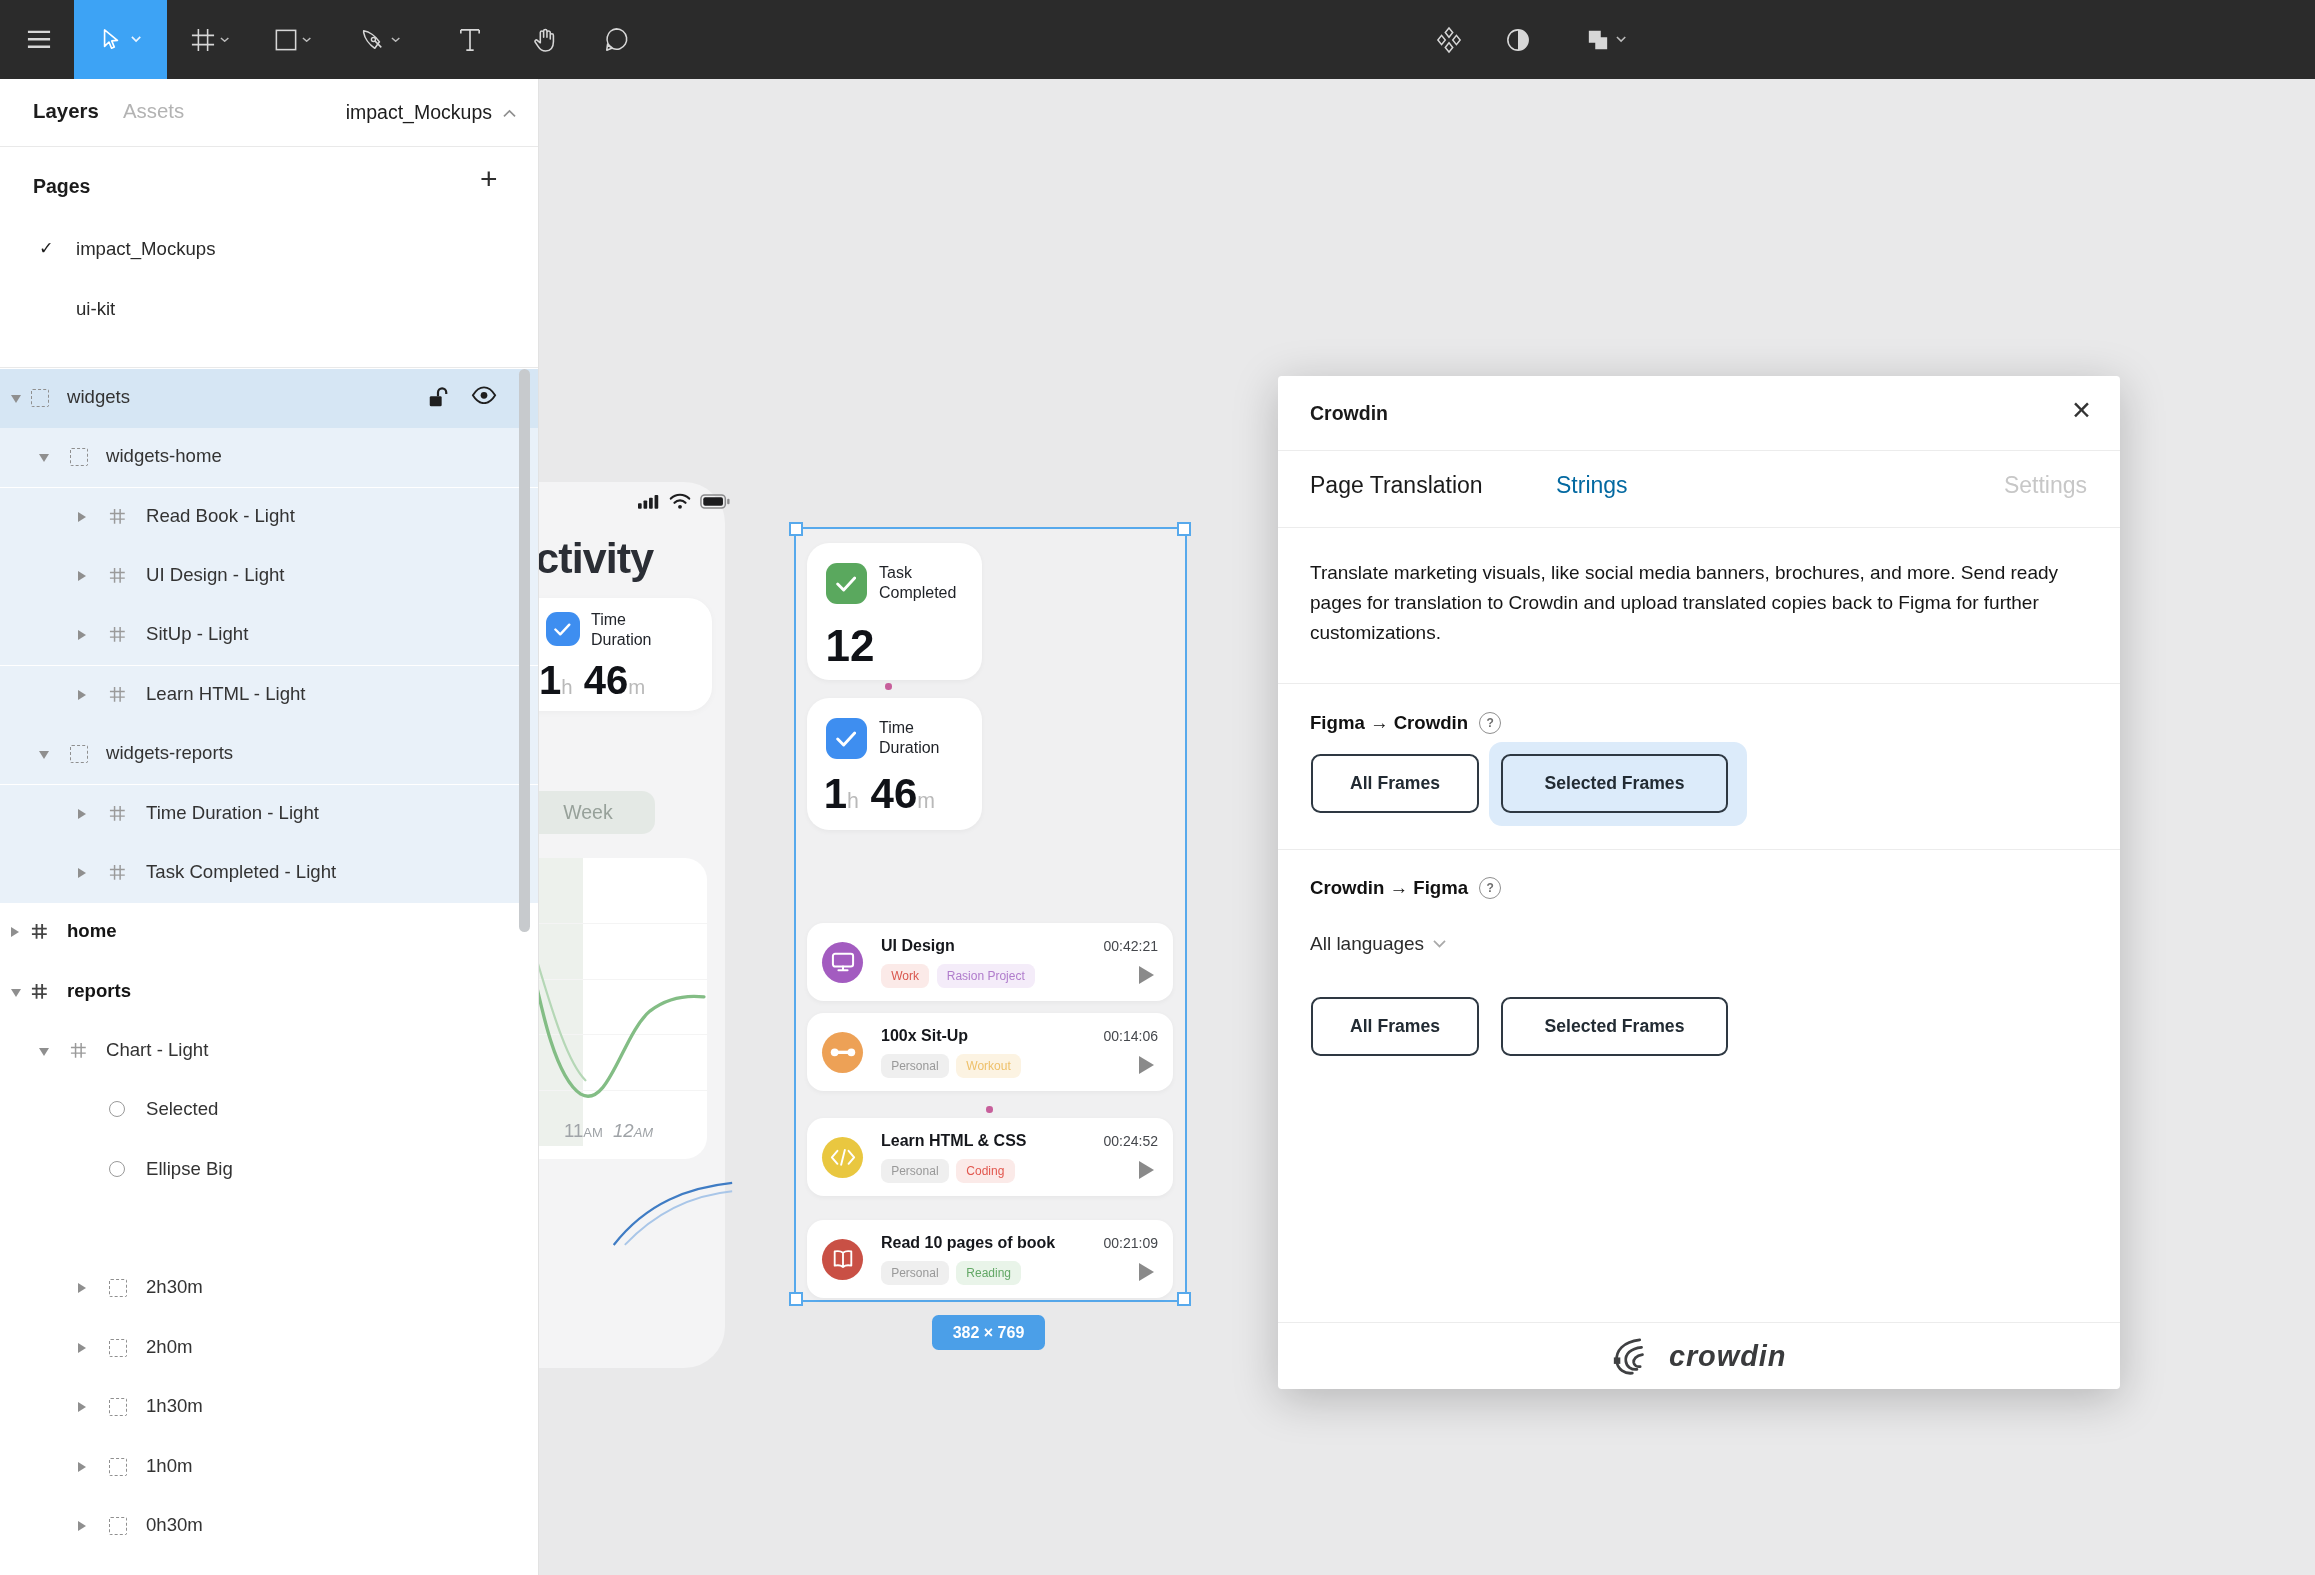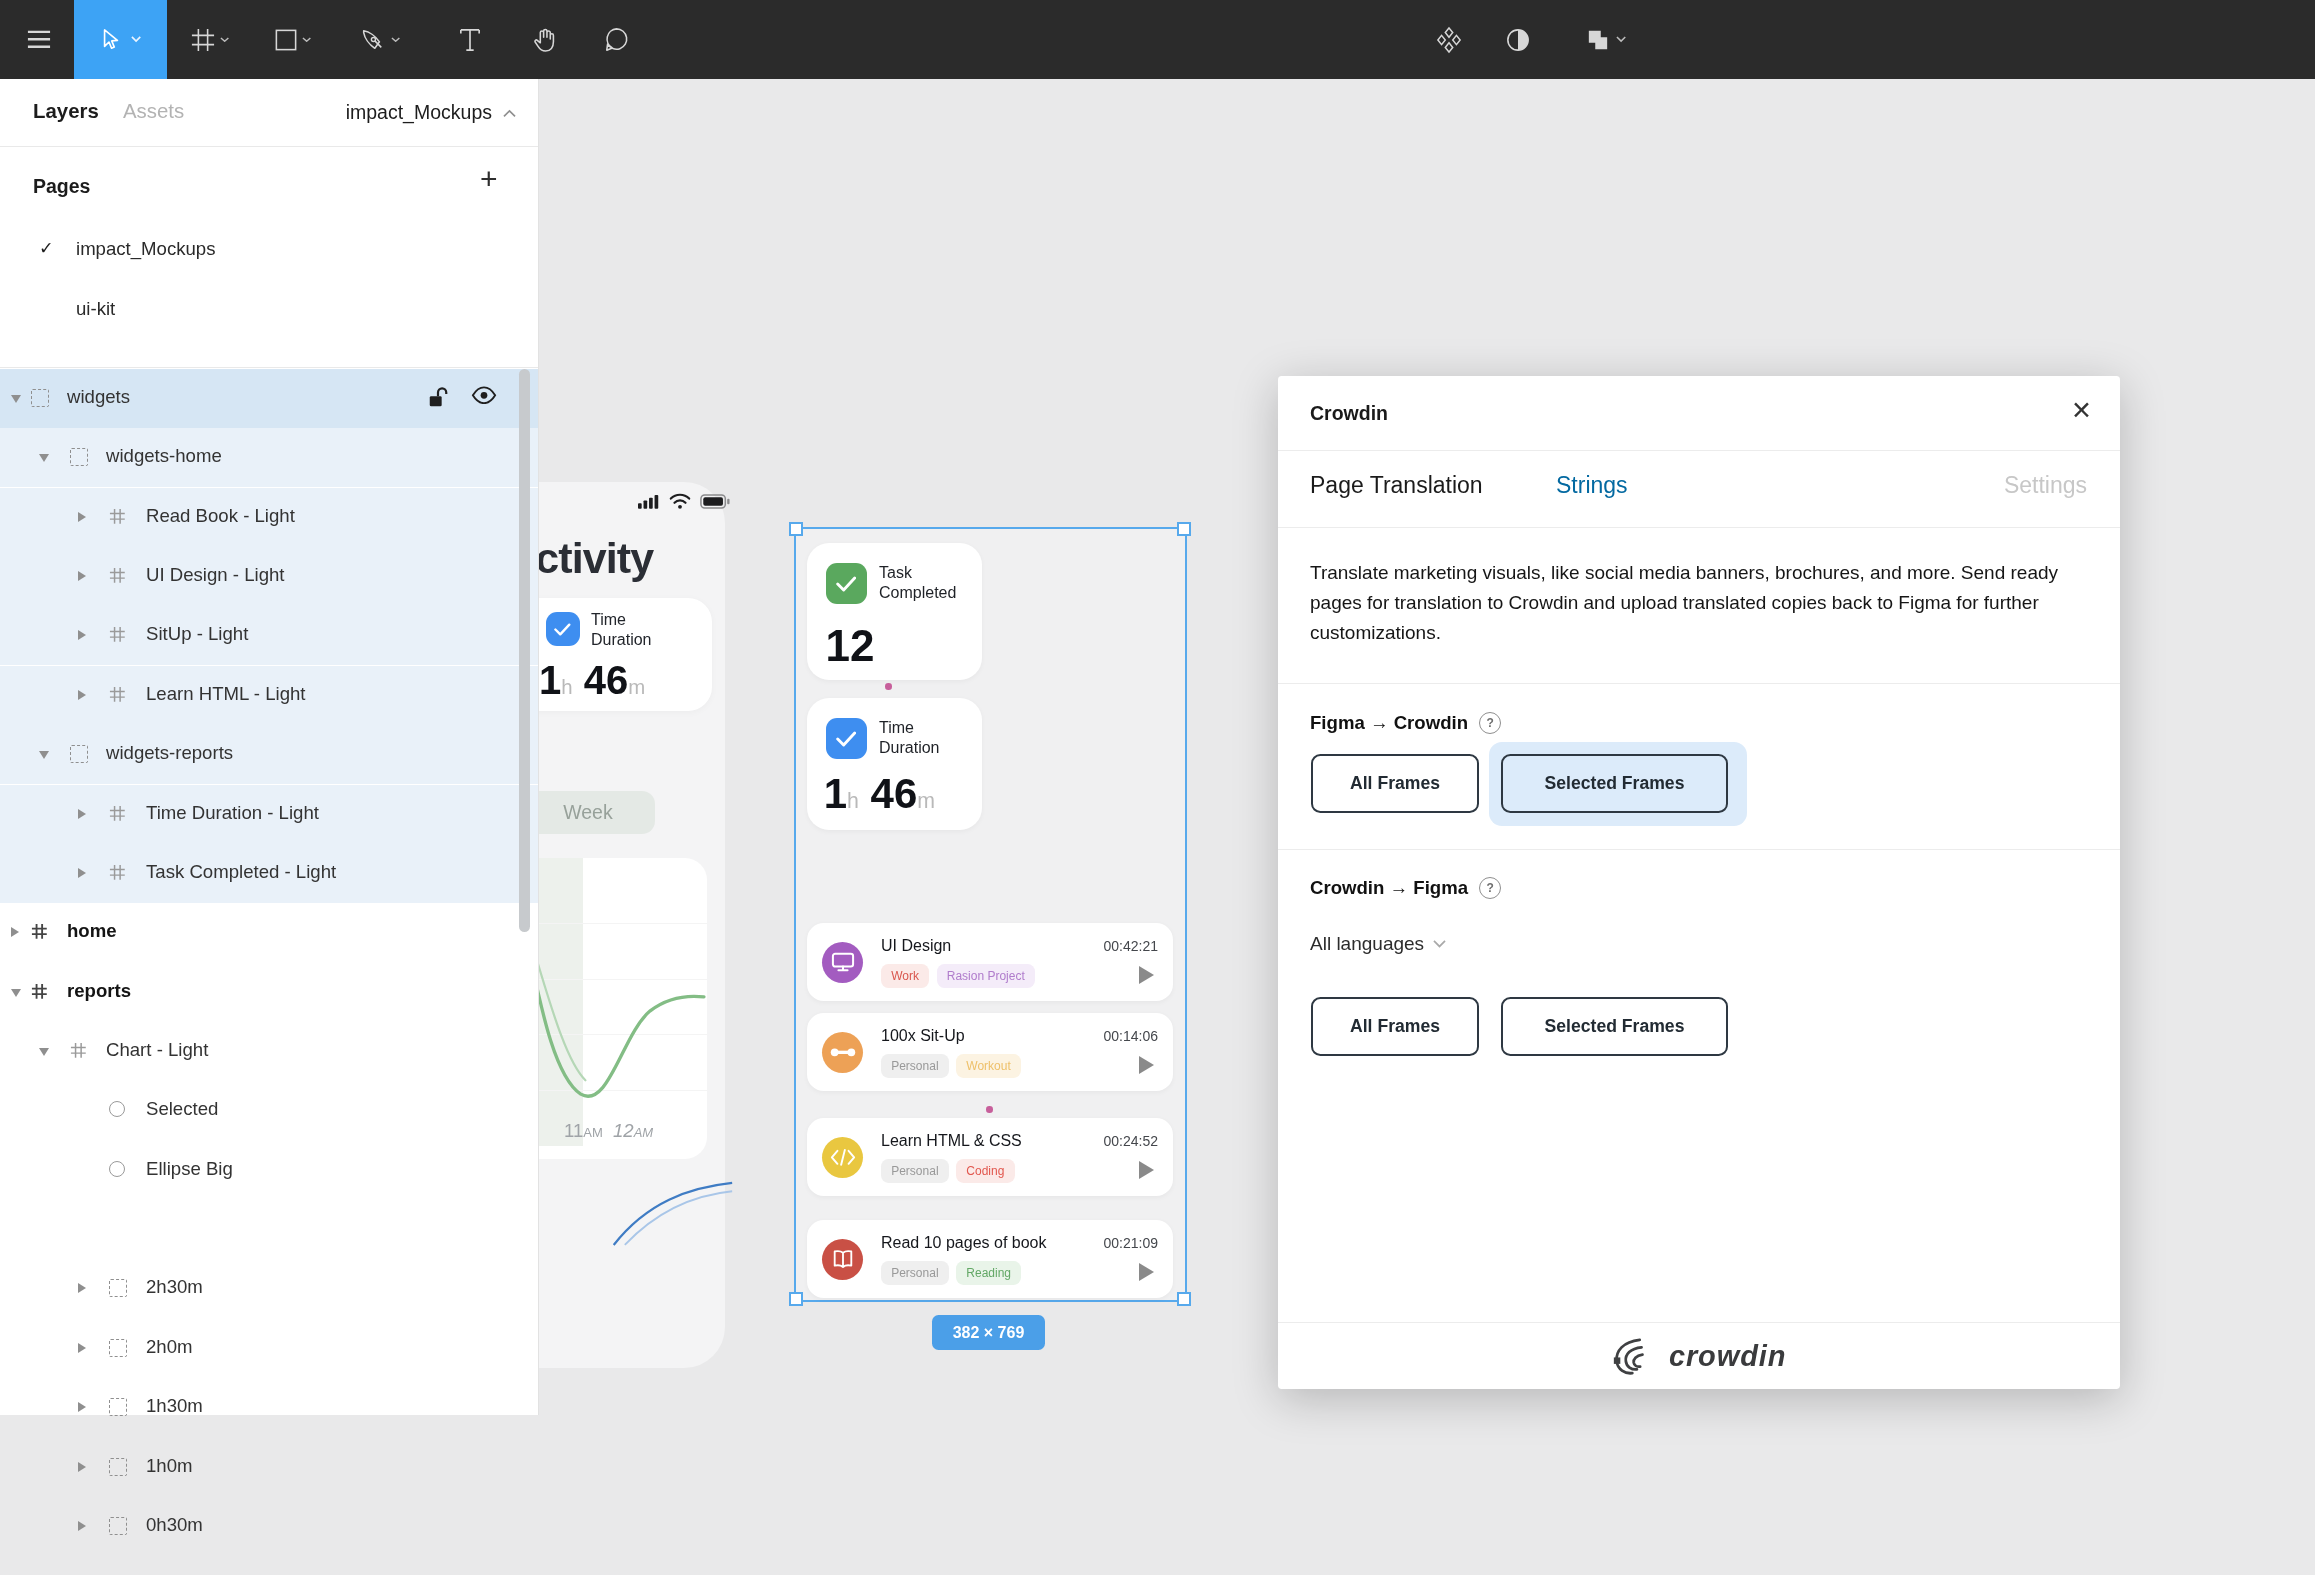--- a/index.html
+++ b/index.html
@@ -6,21 +6,21 @@
   .root{position:relative;width:2315px;height:1575px;background:#e9e9ea;overflow:hidden;
         font-family:"Liberation Sans",sans-serif;-webkit-font-smoothing:antialiased;color:#222;}
 
   
   .toolbar{position:absolute;left:0;top:0;width:2315px;height:79px;background:#2b2b2b;z-index:40;}
   .tbtn{position:absolute;top:0;height:79px;display:flex;align-items:center;justify-content:center;}
   .tbtn svg{display:block;}
   .tool-active{background:#3DA3F5;}
 
   
-  .panel{position:absolute;left:0;top:79px;width:539px;height:1336px;background:#fff;z-index:30;border-right:0.9px solid #e2e2e2;box-sizing:border-box;}
+  .panel{position:absolute;left:0;top:79px;width:539px;height:1496px;background:#fff;z-index:30;border-right:0.9px solid #e2e2e2;box-sizing:border-box;}
   .panel-header{position:absolute;left:0;top:0;width:100%;height:67px;border-bottom:0.9px solid #e9e9e9;}
   .ph-layers{position:absolute;left:33px;top:21.3px;font-size:20.4px;font-weight:700;color:#1d1d1d;}
   .ph-assets{position:absolute;left:123px;top:21.3px;font-size:20.4px;color:#b3b3b3;}
   .ph-file{position:absolute;right:46px;top:22px;font-size:19.5px;color:#1d1d1d;}
   .ph-caret{position:absolute;right:22px;top:30px;}
   .pages-title{position:absolute;left:33px;top:96px;font-size:19.5px;font-weight:700;color:#1c1c1c;}
   .pages-plus{position:absolute;left:480px;top:85px;font-size:30px;font-weight:300;color:#2e2e2e;line-height:1;}
   .page-row{position:absolute;left:0;width:100%;height:45px;}
   .page-check{position:absolute;left:39px;top:11px;font-size:17.6px;color:#1c1c1c;}
   .page-label{position:absolute;left:76px;top:11px;font-size:18.6px;color:#2a2a2a;}
@@ -63,21 +63,21 @@
   
   .frame{position:absolute;left:796px;top:529px;width:389px;height:771px;background:#f0f0f1;
          outline:2.8px solid #57A9EC;z-index:2;}
   .handle{position:absolute;width:14px;height:14px;background:#fff;border:2.8px solid #57A9EC;box-sizing:border-box;z-index:3;}
   .stat-card{position:absolute;left:11px;width:175px;background:#fff;border-radius:22px;box-shadow:0 1.9px 5.6px rgba(0,0,0,.04);}
   .stat-label{position:absolute;left:72px;top:20.4px;width:88px;font-size:16px;color:#1f2227;line-height:19.5px;}
   .stat-icon{position:absolute;left:18.6px;top:20.4px;width:41px;height:41px;}
   .dotmark{position:absolute;width:6.5px;height:6.5px;border-radius:50%;background:#c75f9b;z-index:3;}
   .task-row{position:absolute;left:11px;width:366px;height:78px;background:#fff;border-radius:16.7px;box-shadow:0 1.9px 5.6px rgba(0,0,0,.04);}
   .task-icon{position:absolute;left:15px;top:18.6px;width:41px;height:41px;border-radius:50%;display:flex;align-items:center;justify-content:center;}
-  .task-title{position:absolute;left:74px;top:14px;font-size:16px;font-weight:400;color:#15171c;}
+  .task-title{position:absolute;left:74px;top:14px;font-size:16px;font-weight:700;color:#15171c;}
   .task-tags{position:absolute;left:74px;top:41px;display:flex;gap:7.4px;}
   .tag{height:24px;padding:0 10.2px;border-radius:7.4px;font-size:12px;display:flex;align-items:center;}
   .tag-work{background:#FBEAE8;color:#D9574E}.tag-project{background:#F4ECF9;color:#B07CCC}
   .tag-personal{background:#EFEFEF;color:#999}.tag-workout{background:#FCF3E2;color:#EEC06A}
   .tag-coding{background:#FBEAE8;color:#E2574E}.tag-reading{background:#E9F4E9;color:#63A866}
   .task-time{position:absolute;right:15px;top:15px;font-size:14px;color:#44474c;}
   .task-play{position:absolute;right:18.6px;top:43px;width:0;height:0;border-left:15px solid #8a8a8a;border-top:9.3px solid transparent;border-bottom:9.3px solid transparent;}
   .size-label{position:absolute;left:932px;top:1315px;width:113px;height:35px;background:#4B9FE8;border-radius:6.5px;z-index:4;
               display:flex;align-items:center;justify-content:center;color:#fff;font-size:16px;font-weight:700;}
 

